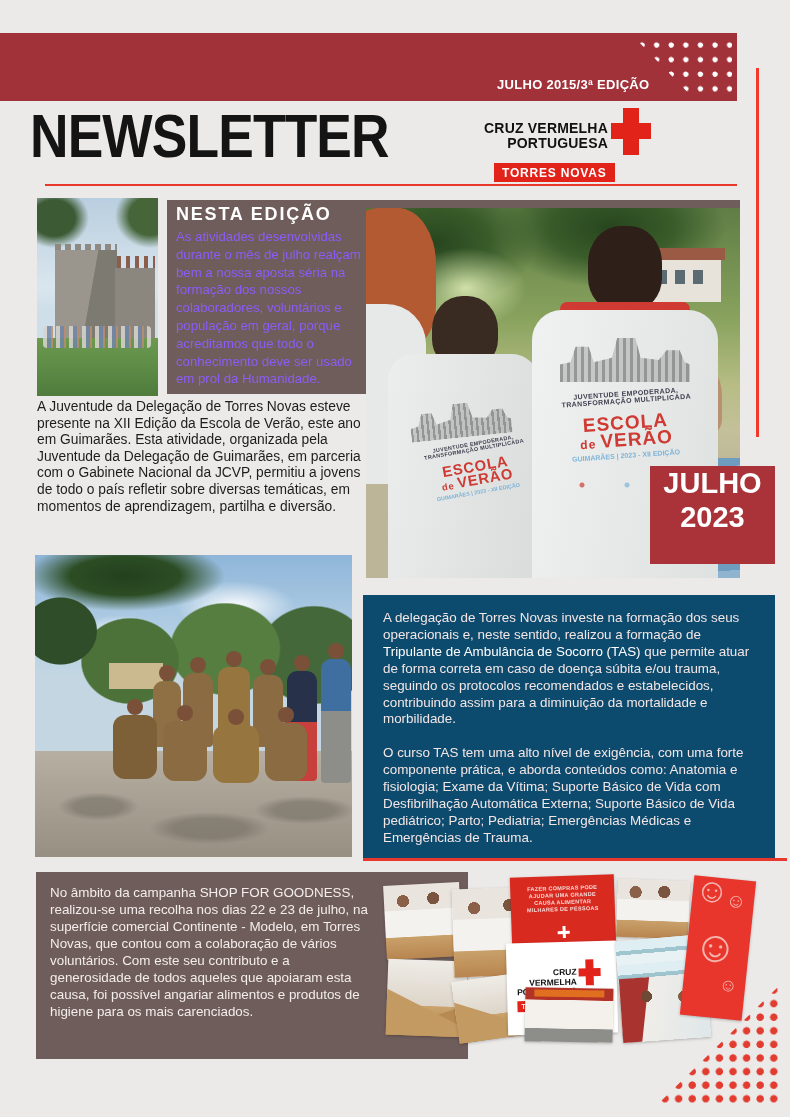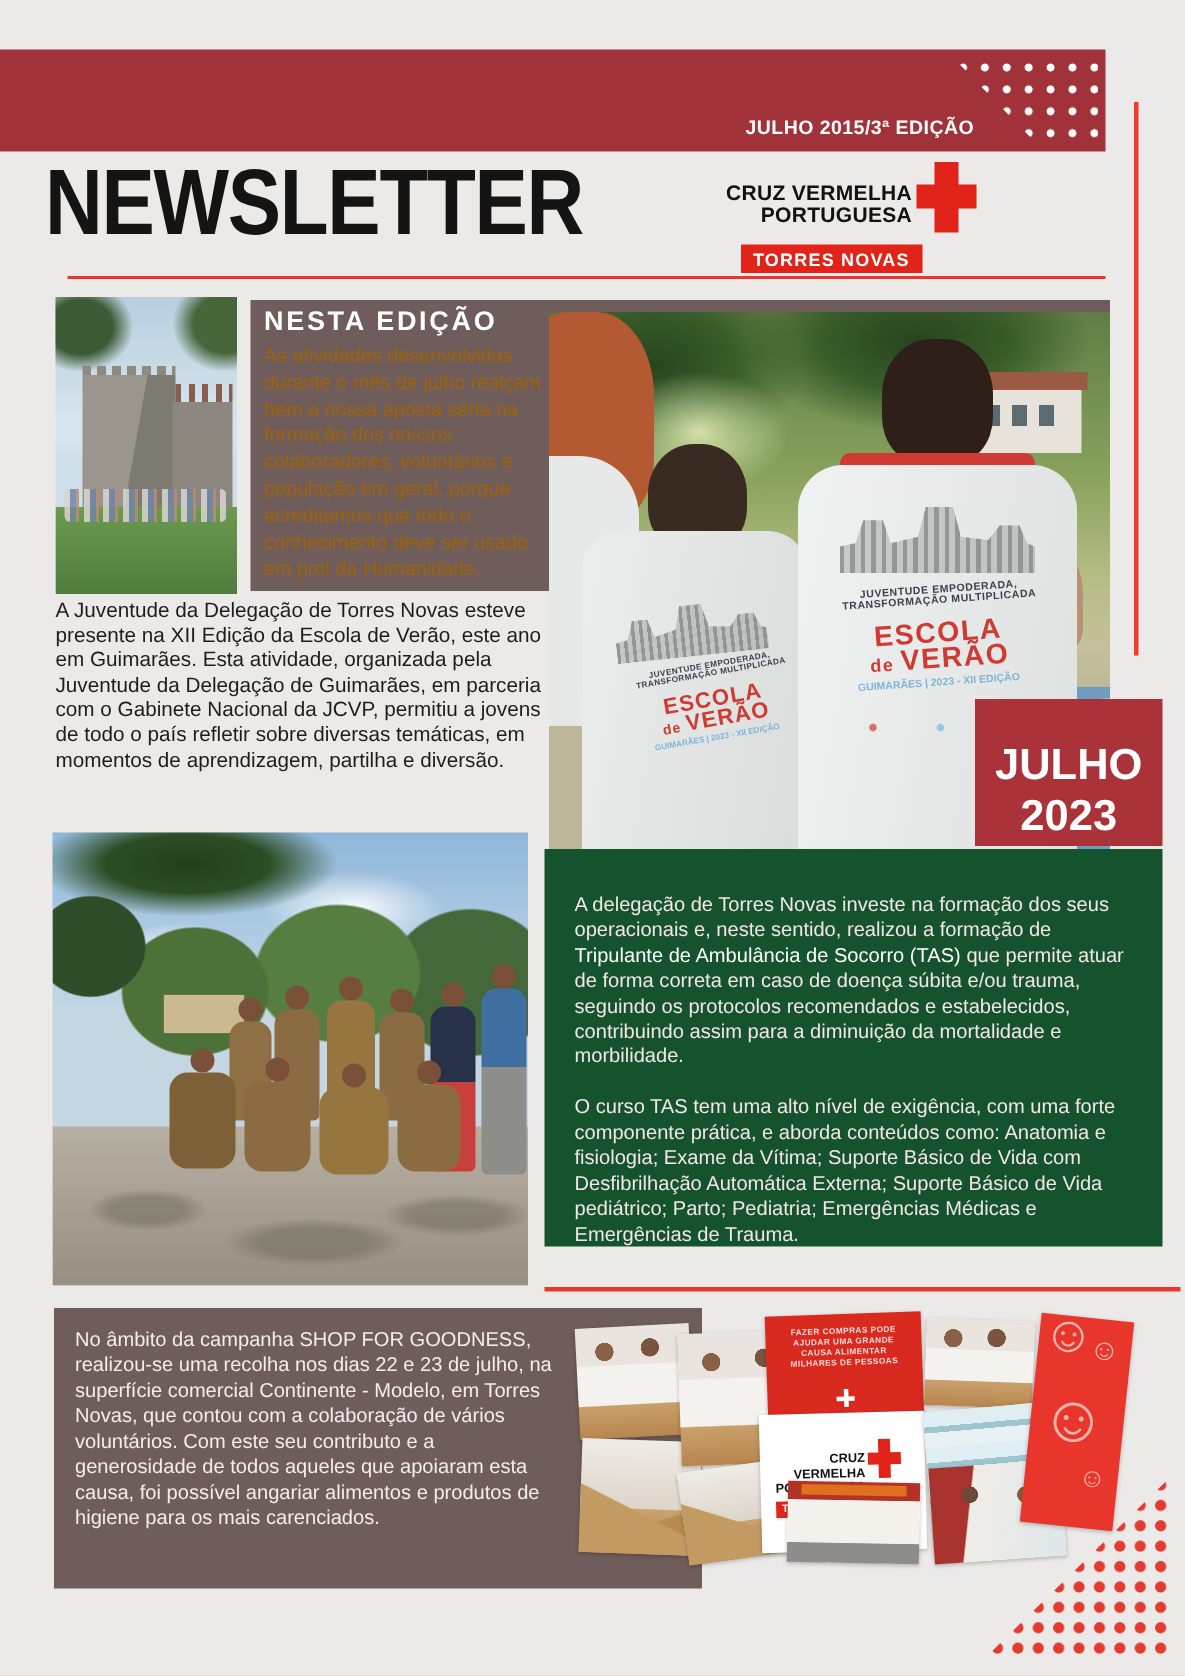--- a/index.html
+++ b/index.html
@@ -30,34 +30,34 @@
   .tn-badge{left:494px;top:163px;background:#E2231A;color:#fff;font-size:12px;font-weight:900;
     letter-spacing:.8px;padding:3px 8px 2px 8px;}
   .rule{left:45px;top:184px;width:692px;height:2px;background:#E8382E;}
   .vline{left:756px;top:68px;width:3px;height:369px;background:#F2392C;}
 
   
   .mauveA{left:167px;top:200px;width:573px;height:194px;background:#6F5D5B;}
   .mauveB{left:36px;top:872px;width:432px;height:187px;background:#6F5D5B;}
 
   .nesta-h{left:176px;top:204px;color:#fff;font-size:18px;font-weight:700;letter-spacing:1.8px;}
-  .nesta-b{left:176px;top:228px;width:186px;color:#a16207;font-size:13.2px;line-height:17.8px;}
+  .nesta-b{left:176px;top:228px;width:186px;color:#8b5cf6;font-size:13.2px;line-height:17.8px;}
 
   .intro{left:37px;top:399px;width:334px;font-size:13.8px;line-height:16.6px;color:#1d1d1b;}
   .intro b,.tas b,.shop b{font-weight:400;}
 
   
-  .tas{left:363px;top:566px;width:412px;height:265px;background:#14532d;box-sizing:border-box;
-    padding:29px 20px;color:#F3E6E5;font-size:13.4px;line-height:16.9px;}
+  .tas{left:363px;top:595px;width:412px;height:265px;background:#0c4a6e;box-sizing:border-box;
+    padding:15px 20px;color:#F3E6E5;font-size:13.4px;line-height:16.9px;}
   .tas b{color:#fff;}
   .tas p{margin:0 0 17px 0;}
   .rule2{left:363px;top:858px;width:424px;height:3px;background:#E8382E;}
 
   .julho{left:650px;top:466px;width:125px;height:98px;background:#A93338;color:#fff;
-    text-align:center;font-size:29px;font-weight:800;line-height:34px;padding-top:27px;box-sizing:border-box;}
+    text-align:center;font-size:29px;font-weight:800;line-height:34px;padding-top:0;box-sizing:border-box;}
 
   .shop{left:50px;top:884px;width:322px;color:#F3EDEB;font-size:13.4px;line-height:17px;}
 
   
   .ph{overflow:hidden;}
   .ph .abs{position:absolute;}
 
   
   .castle-ph{left:37px;top:198px;width:121px;height:198px;background:linear-gradient(#b9cedf 0%,#d9e6ee 45%,#cfdfe9 55%);}
   .c-tree1{left:-18px;top:-10px;width:70px;height:60px;background:radial-gradient(closest-side,#3c5a33,#3c5a33 60%,transparent);}

